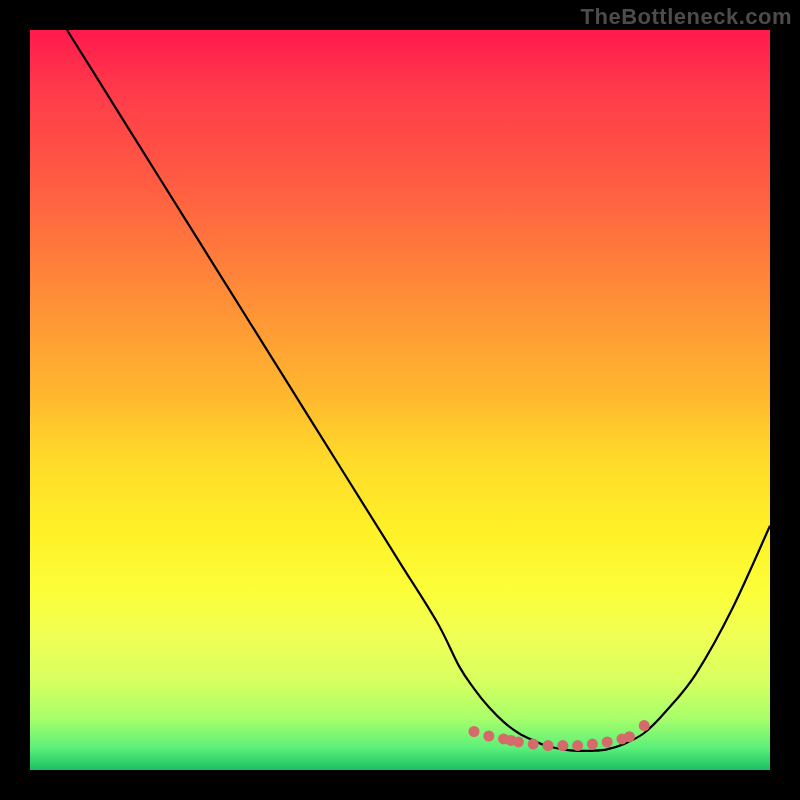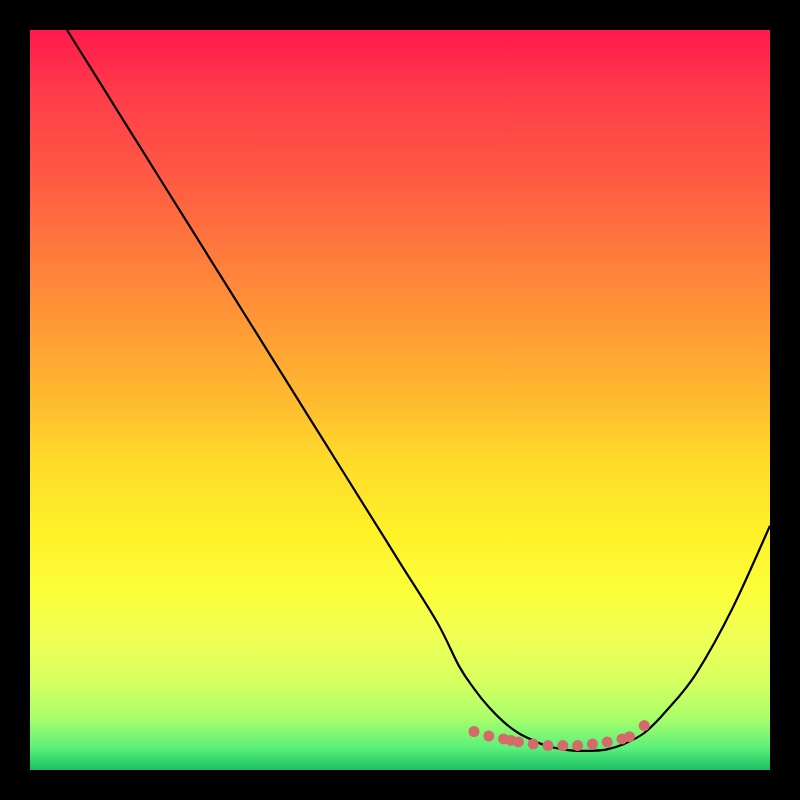--- a/index.html
+++ b/index.html
@@ -56,20 +56,21 @@
     top: 0;
     width: 740px;
     height: 740px;
     overflow: visible;
   }
 </style>
 </head>
 <body>
 
 <div class="frame">
+  <div class="watermark">TheBottleneck.com</div>
   <div class="plot">
     <svg class="curve" viewBox="0 0 740 740" preserveAspectRatio="none">
       <path id="curve-path" fill="none" stroke="#000000" stroke-width="2.2" d="M 37.0 0.0 C 43.2 9.9, 61.7 39.5, 74.0 59.2 C 86.3 78.9, 98.7 98.7, 111.0 118.4 C 123.3 138.1, 135.7 157.9, 148.0 177.6 C 160.3 197.3, 172.7 217.1, 185.0 236.8 C 197.3 256.5, 209.7 276.3, 222.0 296.0 C 234.3 315.7, 246.7 335.5, 259.0 355.2 C 271.3 374.9, 283.7 394.7, 296.0 414.4 C 308.3 434.1, 320.7 453.9, 333.0 473.6 C 345.3 493.3, 357.7 513.1, 370.0 532.8 C 382.3 552.5, 397.1 574.7, 407.0 592.0 C 416.9 609.3, 423.0 625.3, 429.2 636.4 C 435.4 647.5, 439.1 651.8, 444.0 658.6 C 448.9 665.4, 453.9 671.6, 458.8 677.1 C 463.7 682.6, 468.7 687.6, 473.6 691.9 C 478.5 696.2, 483.5 699.9, 488.4 703.0 C 493.3 706.1, 498.3 708.2, 503.2 710.4 C 508.1 712.6, 513.1 714.8, 518.0 716.3 C 522.9 717.8, 527.9 718.5, 532.8 719.3 C 537.7 720.0, 542.7 720.5, 547.6 720.8 C 552.5 721.0, 557.5 721.0, 562.4 720.8 C 567.3 720.5, 572.3 720.3, 577.2 719.3 C 582.1 718.3, 585.8 717.6, 592.0 714.8 C 598.2 712.1, 606.8 708.7, 614.2 703.0 C 621.6 697.3, 627.8 690.7, 636.4 680.8 C 645.0 670.9, 654.9 661.1, 666.0 643.8 C 677.1 626.5, 690.7 601.9, 703.0 577.2 C 715.3 552.5, 733.8 509.4, 740.0 495.8"></path>
       <g id="dots-group">
           <circle cx="444.0" cy="701.5" r="5.5" fill="#d46a6a"></circle>
           <circle cx="458.8" cy="706.0" r="5.5" fill="#d46a6a"></circle>
           <circle cx="473.6" cy="708.9" r="5.5" fill="#d46a6a"></circle>
           <circle cx="481.0" cy="710.4" r="5.5" fill="#d46a6a"></circle>
           <circle cx="488.4" cy="711.9" r="5.5" fill="#d46a6a"></circle>
           <circle cx="503.2" cy="714.1" r="5.5" fill="#d46a6a"></circle>

